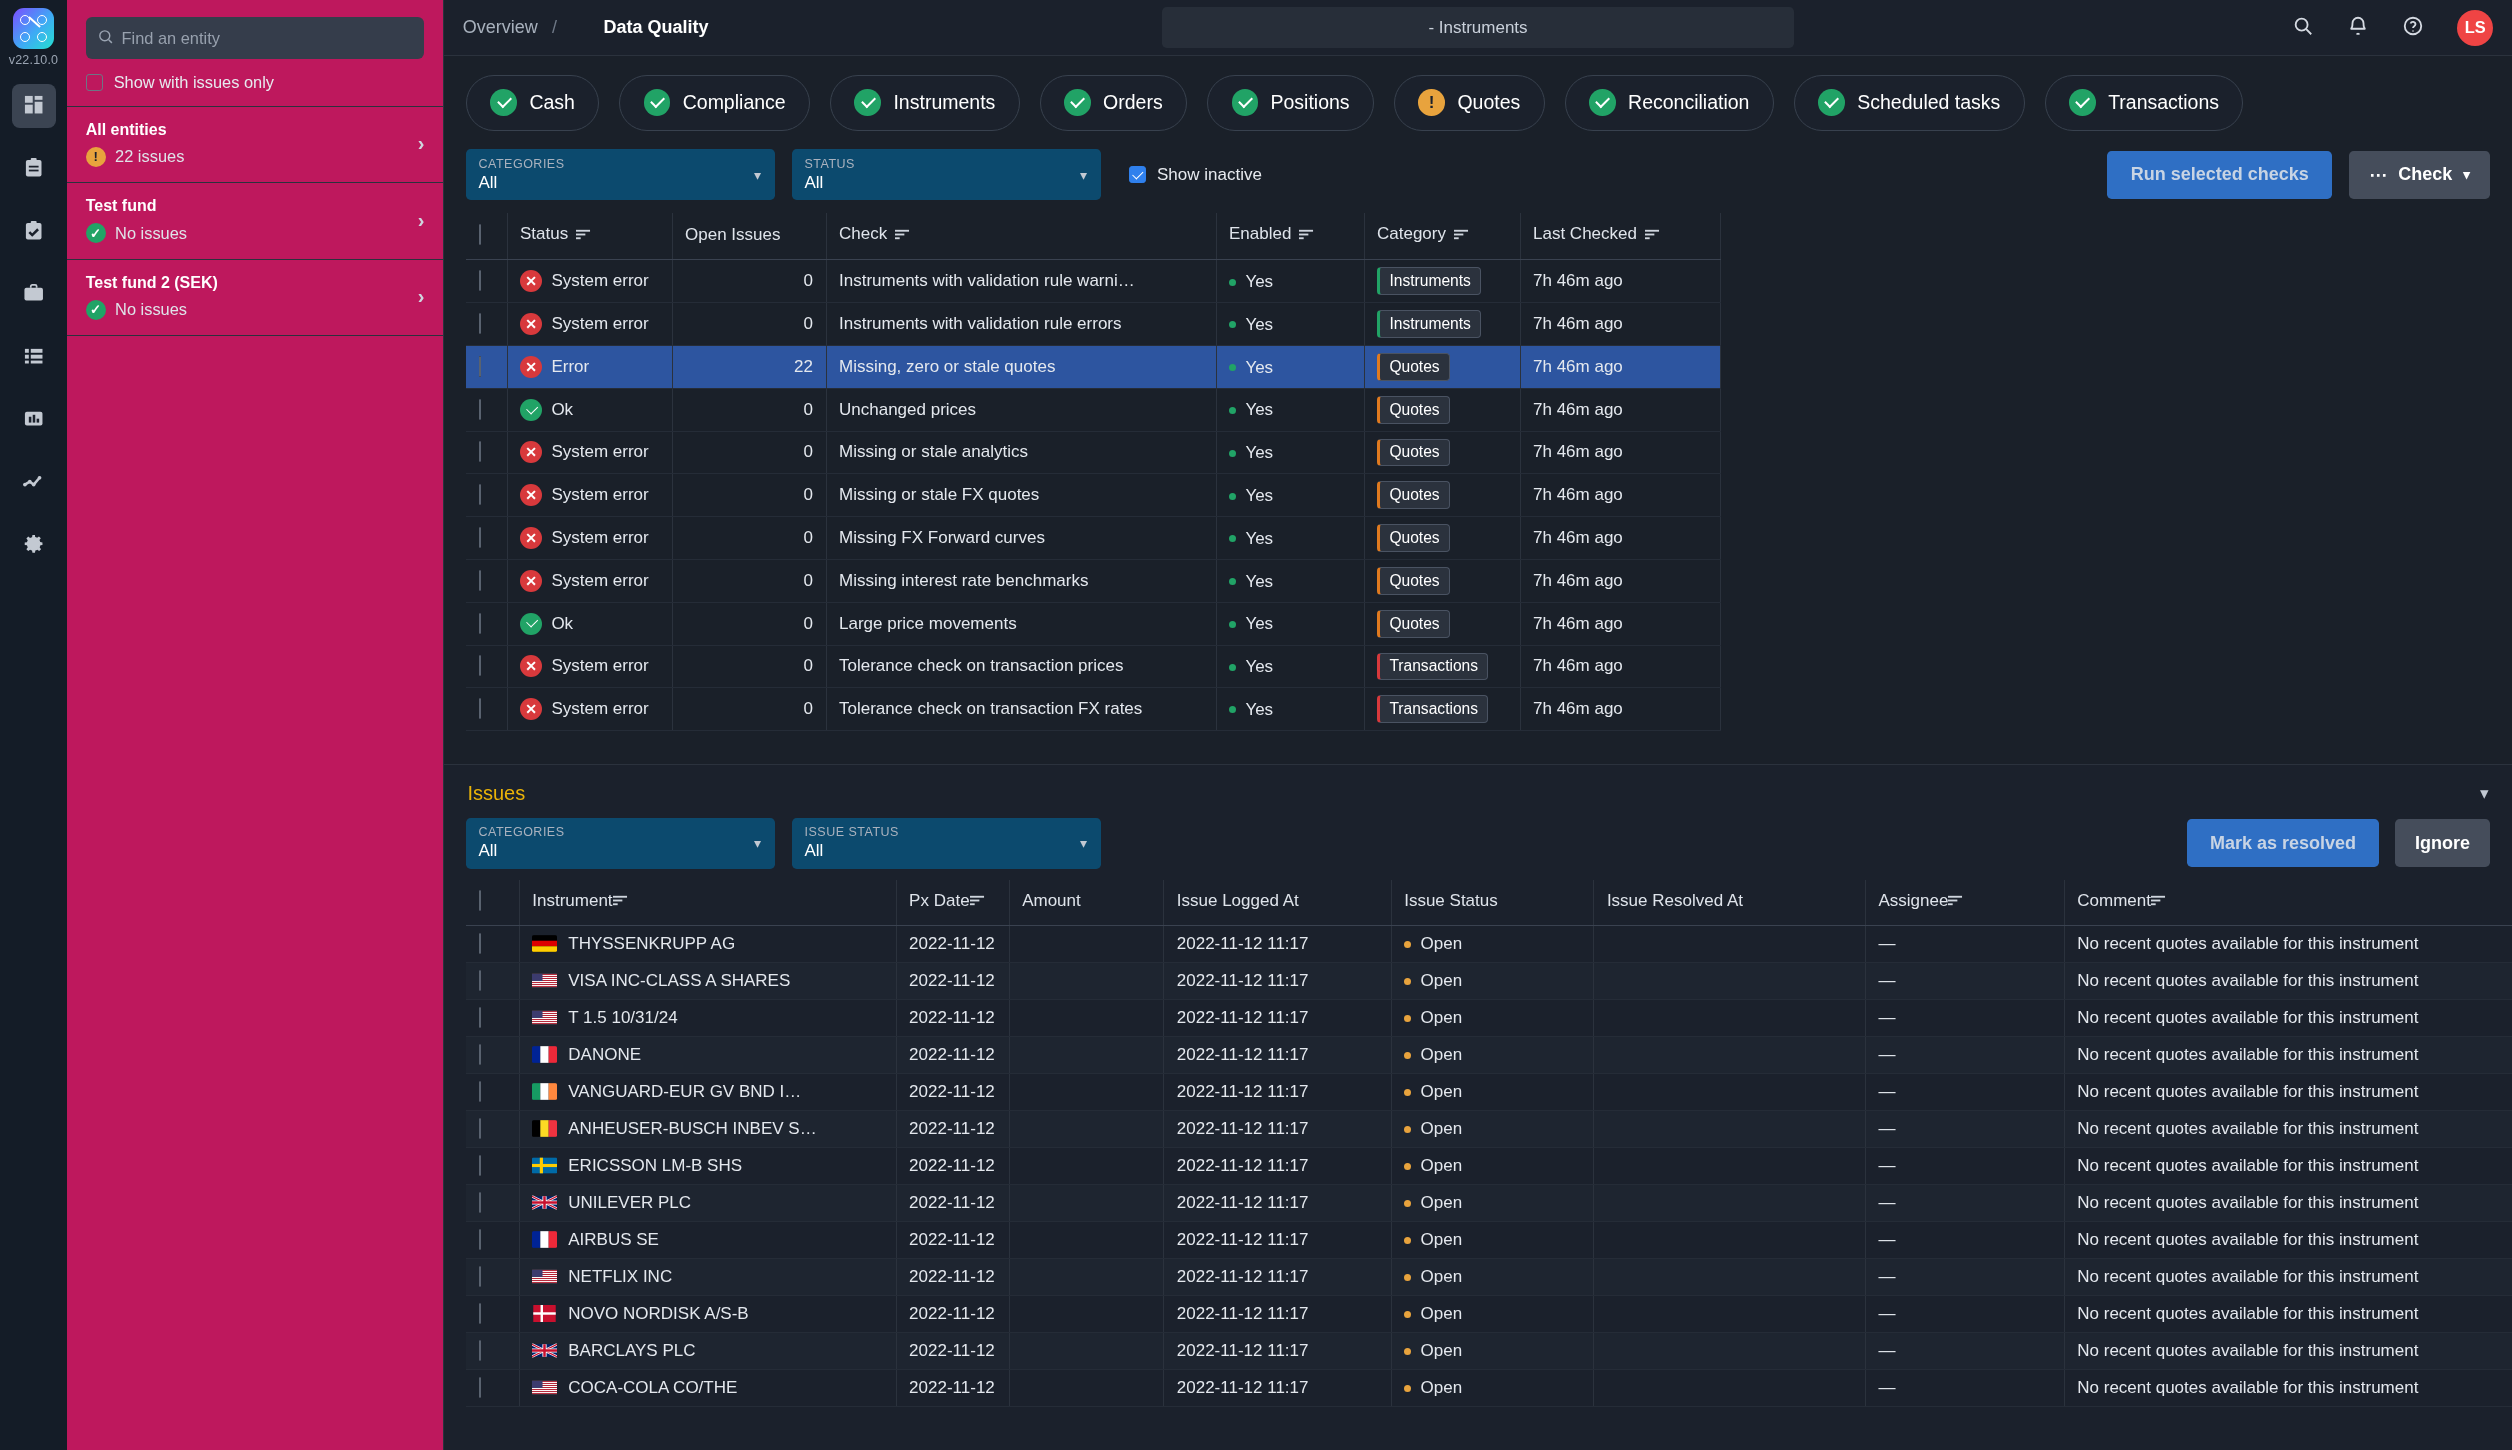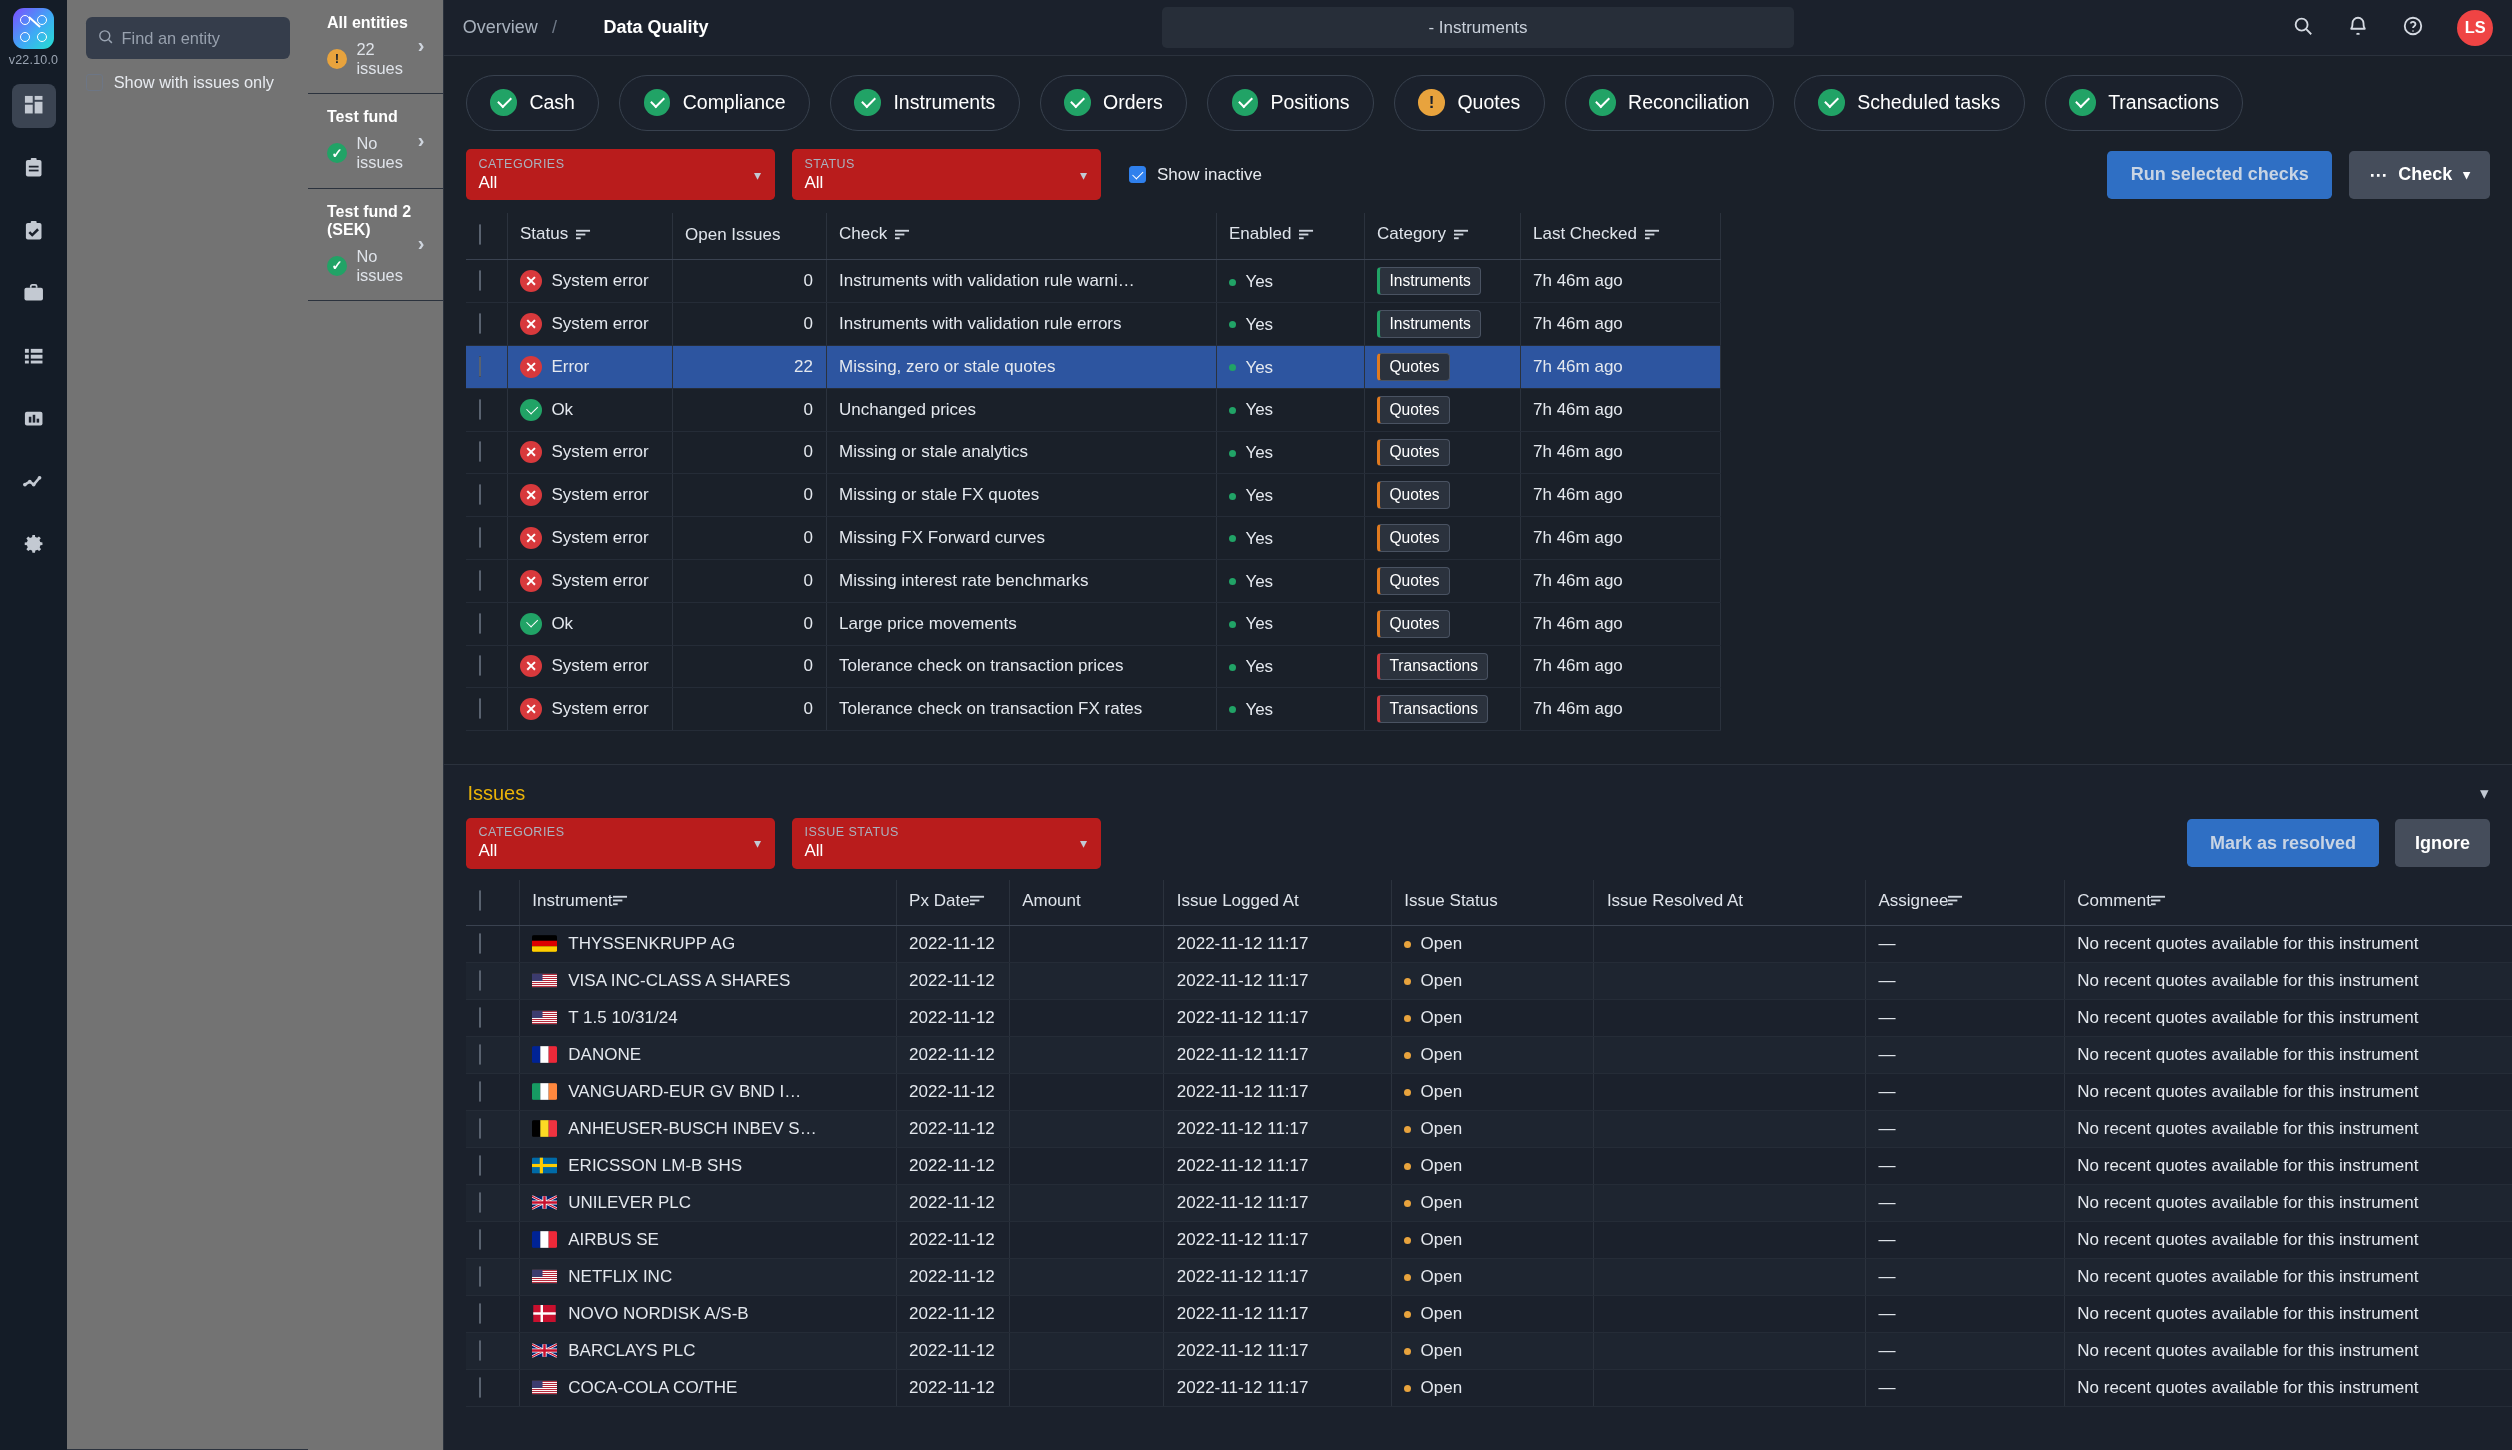--- a/index.html
+++ b/index.html
@@ -38,23 +38,23 @@
     width: 44px; height: 44px; border-radius: 7.8px;
     display:flex; align-items:center; justify-content:center;
     color:#c3c9d2;
   }
   .rail-btn.active { background:#3b4452; }
   .rail-btn svg { width: 23.4px; height: 23.4px; fill: #c3c9d2; }
 
   
   .entities {
     width: 377px; flex: 0 0 377px;
-    background: #737373;
+    background: #be185d;
     border-right: 0.8px solid #2b323d;
-    display:flex; flex-direction:row;
+    display:flex; flex-direction:column;
   }
   .ent-top { padding: 17px 18.7px 14px 18.7px; border-bottom:0.8px solid #2b323d;}
   .search-box {
     height: 42px; border-radius: 6.2px; background:#353d4b;
     display:flex; align-items:center; padding: 0 11px; gap:7.8px;
   }
   .search-box svg { width:17px;height:17px;stroke:#9aa4b2;fill:none;stroke-width:2;}
   .search-box input {
     background:transparent;border:none;outline:none;color:#e7eaef;
     font-size:16.4px; font-family:"Liberation Sans", sans-serif; width:100%;
@@ -107,21 +107,21 @@
     font-size:19.5px; color:#fff; background:#1b212c; white-space:nowrap;
   }
   .pill .st { width:26.5px;height:26.5px;border-radius:50%; display:flex;align-items:center;justify-content:center; flex:0 0 26.5px;}
   .pill .st.ok{background:#21a366;}
   .pill .st.ok:after{content:"";width:6.2px;height:11px;border:solid #fff;border-width:0 2px 2px 0;transform:rotate(45deg) translate(-0.8px,-1.6px);}
   .pill .st.warn{background:#e8a33d;color:#1b212c;font-weight:bold;font-size:17px;}
 
   
   .filterbar { display:flex; align-items:center; gap:17px; padding: 4.7px 22px 12.5px 22px; }
   .select {
-    width: 309px; height: 51px; background:#b91c1c; border-radius:4.7px;
+    width: 309px; height: 51px; background:#0c4a6e; border-radius:4.7px;
     padding: 7px 12.5px; position:relative; display:flex; flex-direction:column; justify-content:center;
   }
   .select .cap { font-size:12.5px; color:#aab2be; letter-spacing:0.5px; }
   .select .val { font-size:17px; color:#fff; margin-top:1.6px;}
   .select .caret { position:absolute; right:14px; top:50%; transform:translateY(-50%); color:#c2c9d3; font-size:14px;}
   .show-inactive { display:flex; align-items:center; gap:11px; margin-left:11px; font-size:17px; }
   .fb-right { margin-left:auto; display:flex; align-items:center; gap:17px; }
   .btn-primary {
     background:#2f6fc4; color:#c8d4e4; border-radius:4.7px; height:48px;
     display:flex;align-items:center;padding:0 23.4px;font-size:18px;font-weight:bold;

